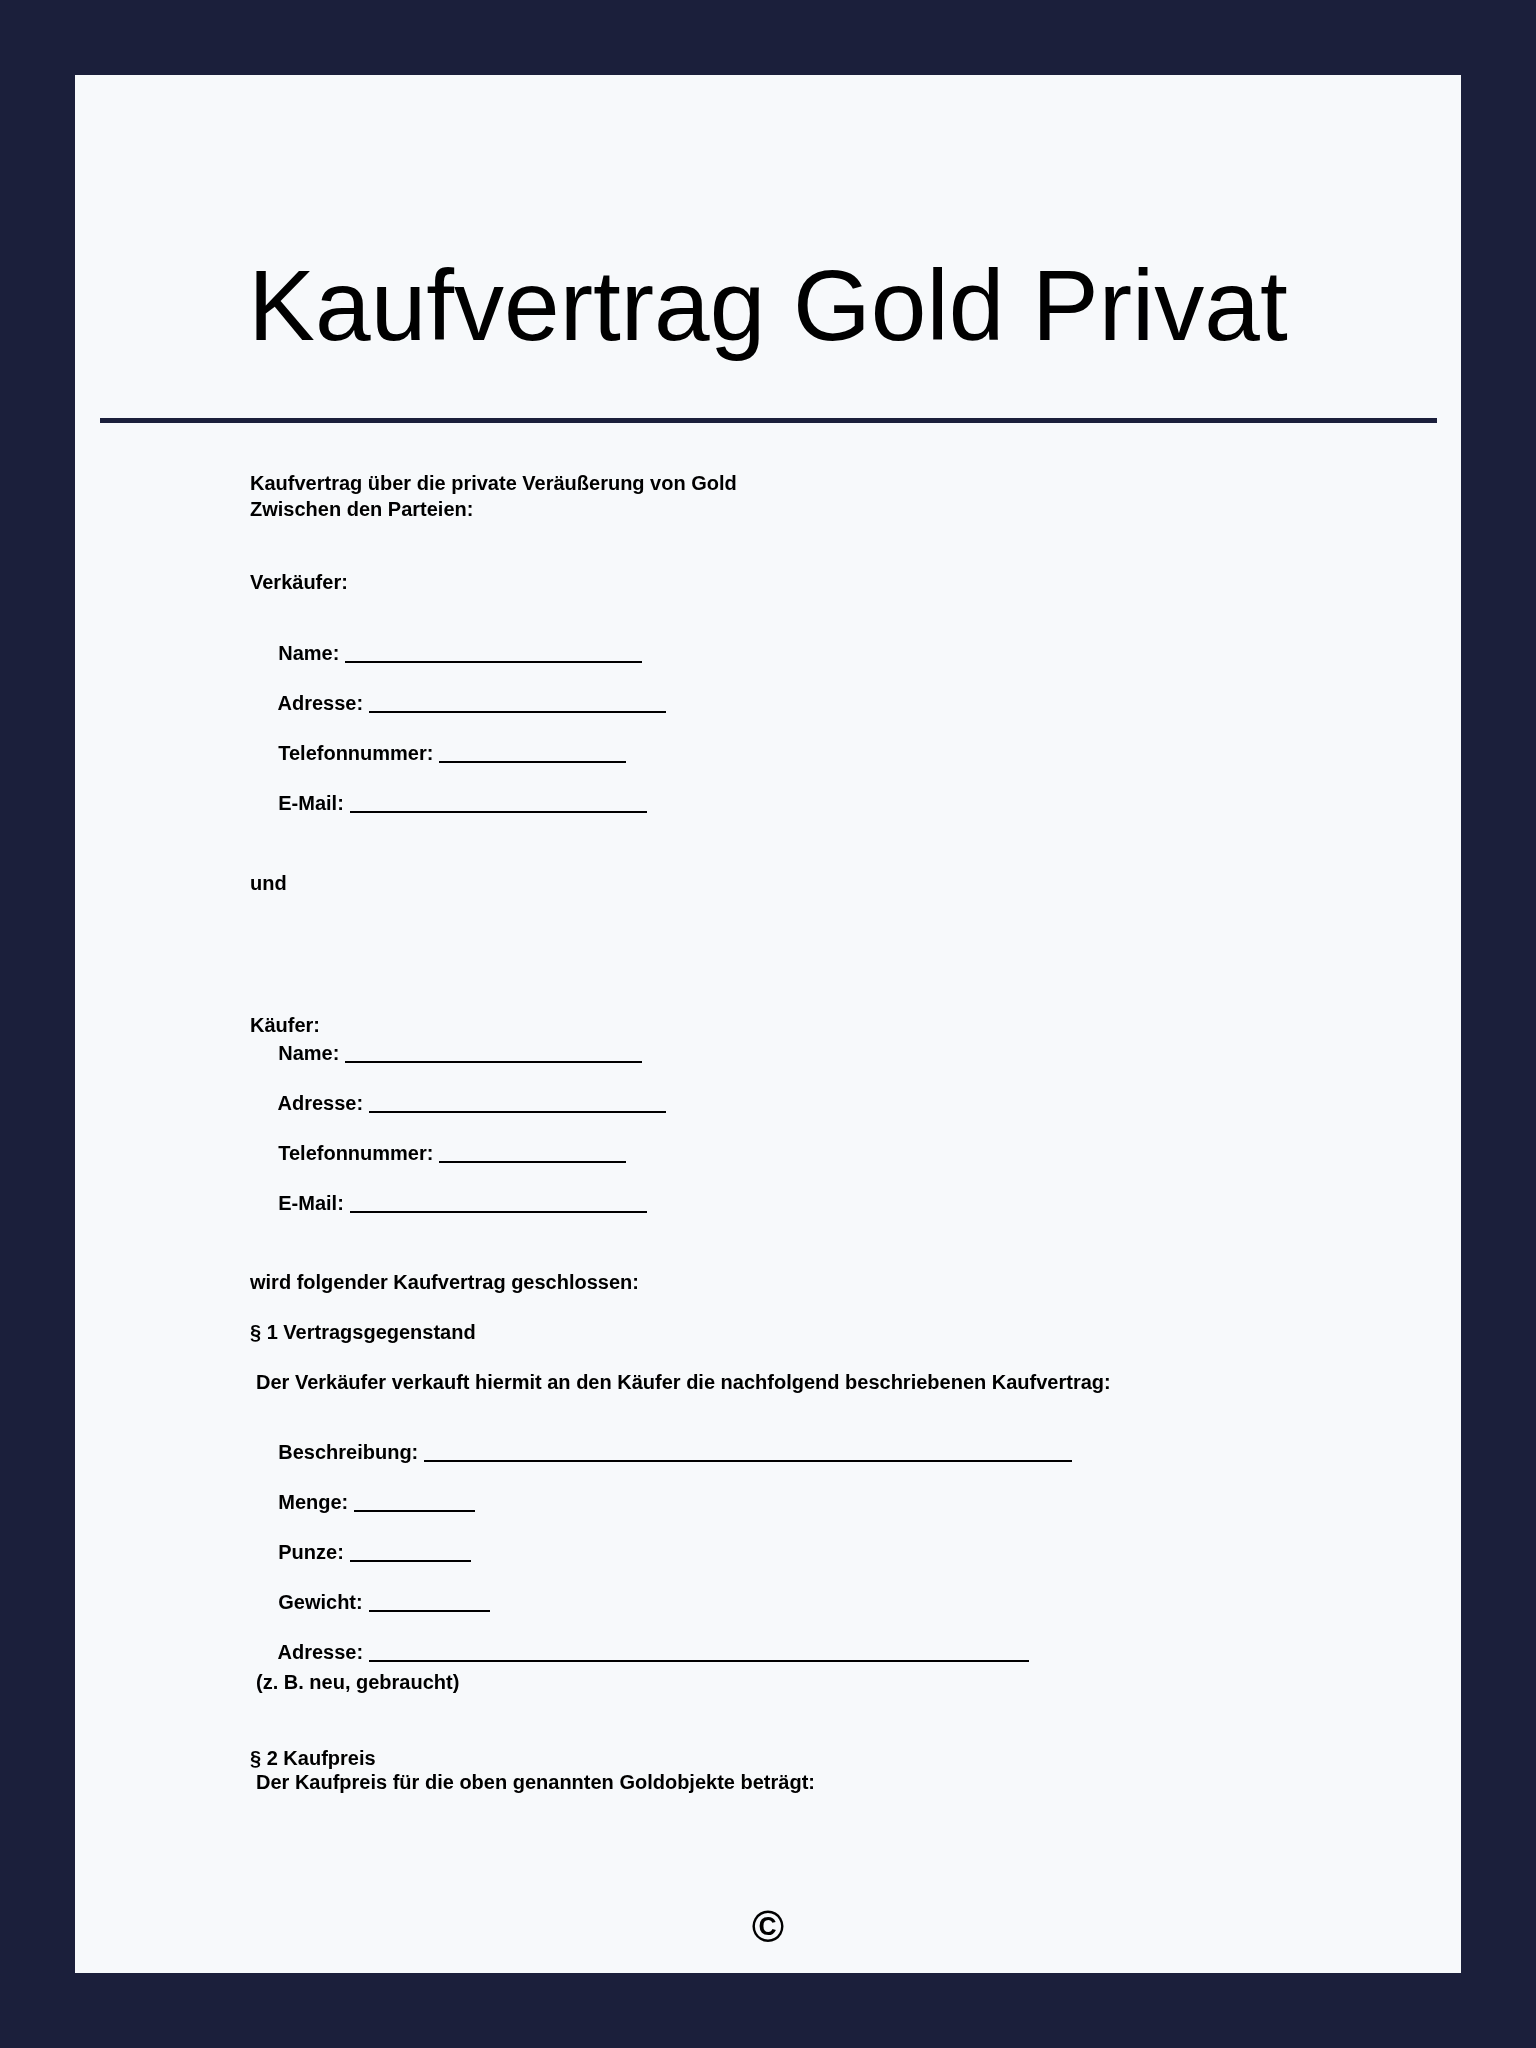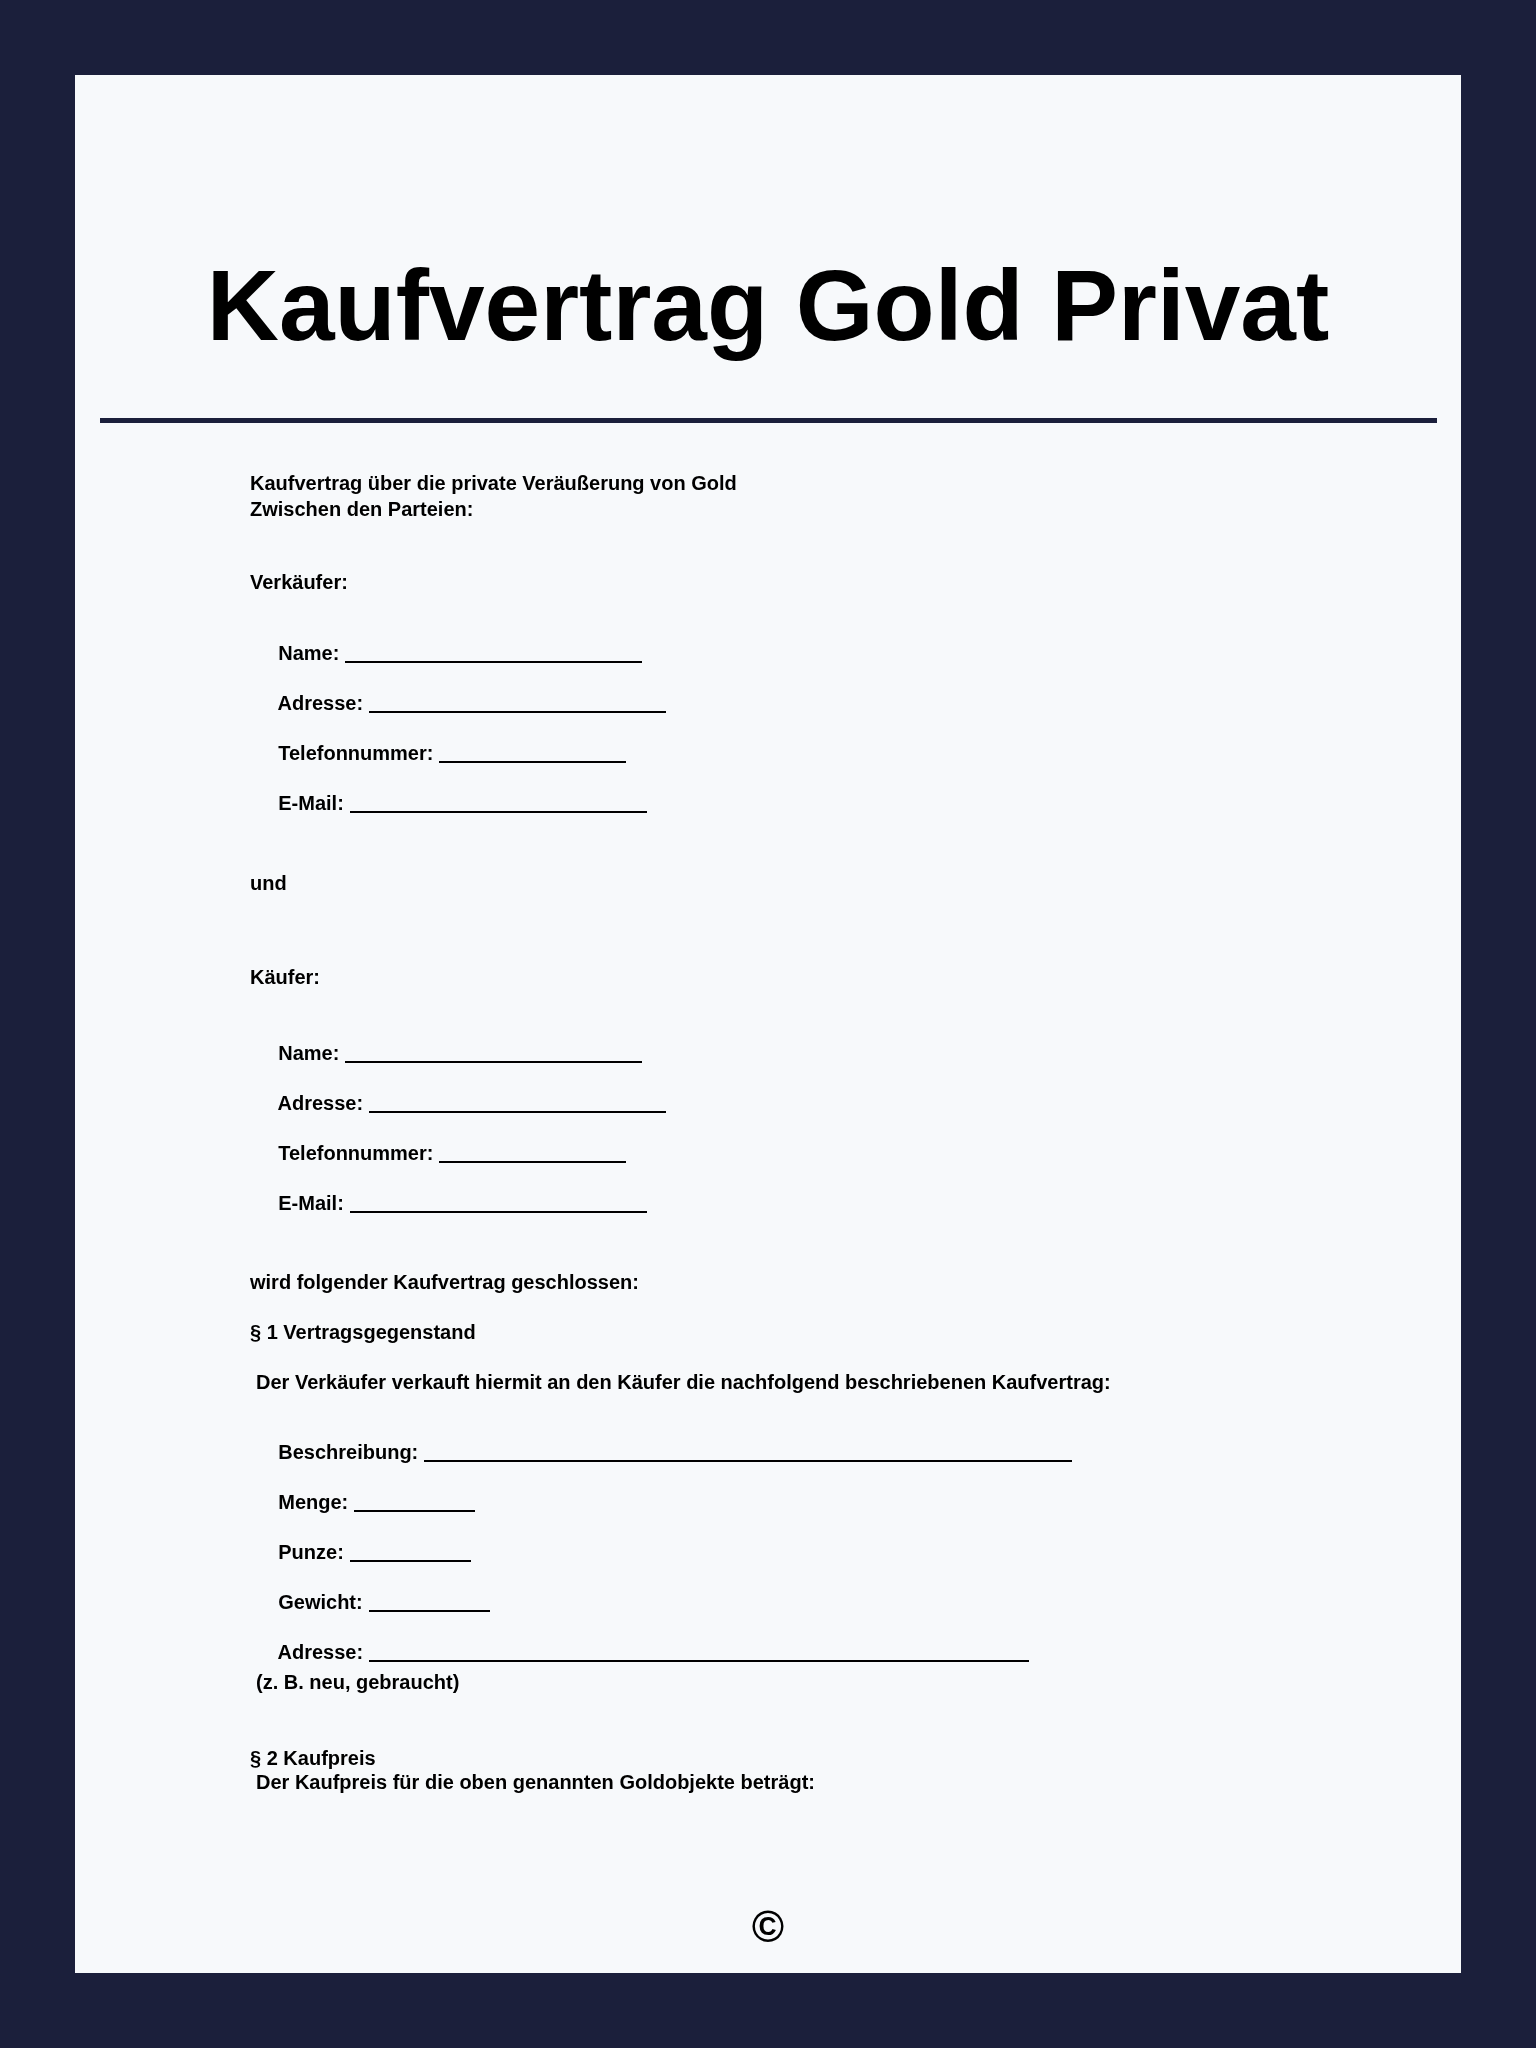--- a/index.html
+++ b/index.html
@@ -23,21 +23,21 @@
       height: 1898px;
       background: #f7f9fb;
     }
     .title {
       position: absolute;
       left: 0;
       right: 0;
       top: 245px; 
       margin: 0;
       text-align: center;
-      font-weight: bold;
+      font-weight: normal;
       font-size: 100px;
       line-height: 100px;
       white-space: nowrap;
       letter-spacing: 0px;
     }
     .divider {
       position: absolute;
       left: 25px;
       width: 1337px;
       top: 343px;
@@ -94,21 +94,21 @@
   </div>
   <div class="line indent" style="top:648px;">
     <span>Telefonnummer:</span><span class="blank" style="width:187px;"></span>
   </div>
   <div class="line indent" style="top:698px;">
     <span>E-Mail:</span><span class="blank" style="width:297px;"></span>
   </div>
 
   <div class="line" style="top:798px;">und</div>
 
-  <div class="line" style="top:892px;">Käufer:</div>
+  <div class="line" style="top:940px;">Käufer:</div>
 
   <div class="line indent" style="top:948px;">
     <span>Name:</span><span class="blank" style="width:297px;"></span>
   </div>
   <div class="line indent" style="top:998px;">
     <span>Adresse:</span><span class="blank" style="width:297px;"></span>
   </div>
   <div class="line indent" style="top:1048px;">
     <span>Telefonnummer:</span><span class="blank" style="width:187px;"></span>
   </div>

